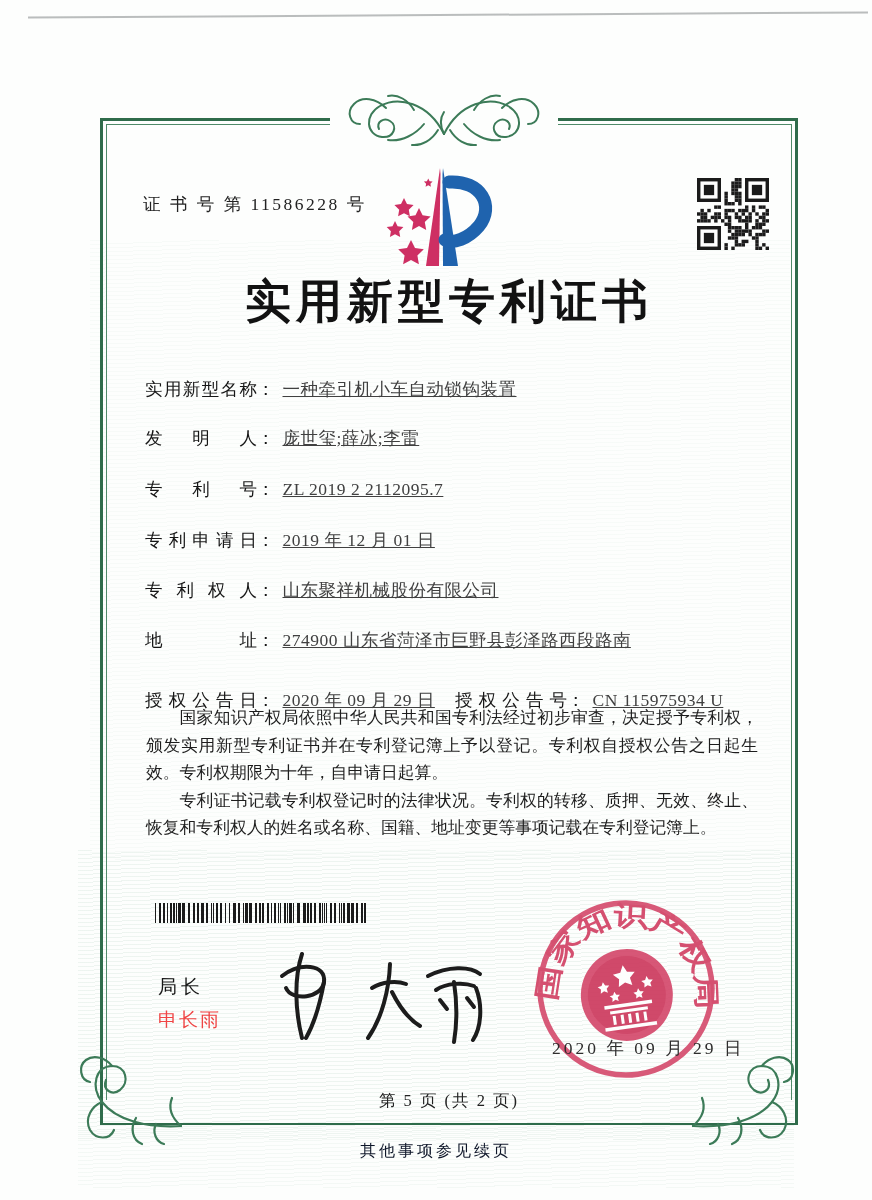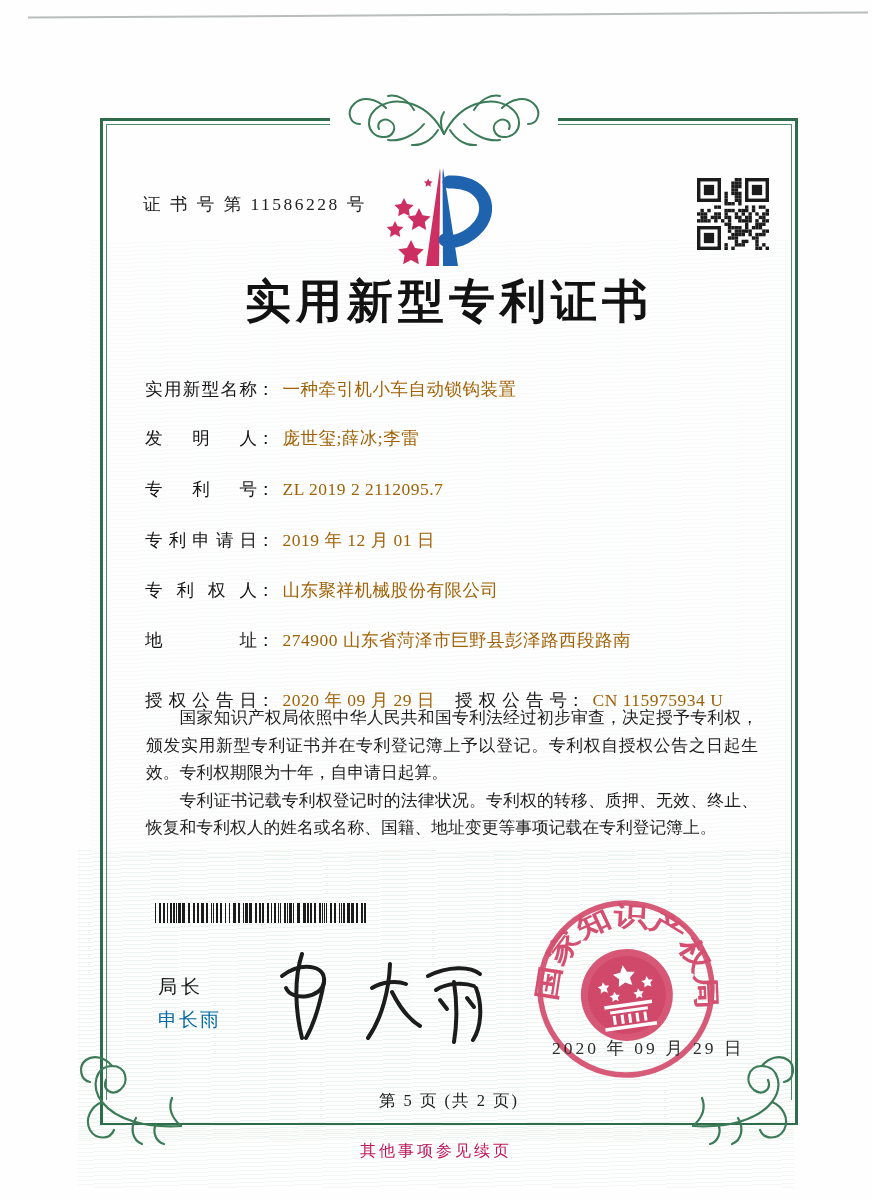--- a/index.html
+++ b/index.html
@@ -34,42 +34,42 @@
   
   .qr{position:absolute;left:697px;top:178px;width:72px;height:72px;}
   
   .title{position:absolute;left:100px;top:271px;width:698px;text-align:center;
     font-size:46px;font-weight:bold;letter-spacing:5px;color:#121212;}
   
   .frow{position:absolute;left:145px;width:630px;height:26px;font-size:17.5px;white-space:nowrap;}
   .flabel{display:inline-block;width:112px;text-align:justify;text-align-last:justify;
     vertical-align:bottom;color:#161616;}
   .fcolon{margin-right:8px;color:#161616;}
-  .fvalue{color:#a16207;letter-spacing:0.5px;}
+  .fvalue{color:#404040;letter-spacing:0.5px;text-decoration:underline;}
   .fgroup2{position:absolute;left:310px;top:0;}
   
   .legal{position:absolute;left:146px;top:704px;width:612px;font-size:16.8px;
     line-height:27.6px;text-align:justify;color:#1d1d1d;}
   .legal p{margin:0;text-indent:2em;}
   
   .barcode{position:absolute;left:155px;top:903px;width:212px;height:20px;font-size:0;}
   .barcode .bar{display:inline-block;height:20px;background:#1b1b1b;vertical-align:top;}
   .barcode .gap{display:inline-block;height:20px;vertical-align:top;}
   
   .sig-title{position:absolute;left:158px;top:974px;font-size:19px;letter-spacing:4px;color:#161616;}
-  .sig-name{position:absolute;left:158px;top:1007px;font-size:19px;letter-spacing:2px;color:#0369a1;}
+  .sig-name{position:absolute;left:158px;top:1007px;font-size:19px;letter-spacing:2px;color:#ef4444;}
   .sig-script{position:absolute;left:268px;top:938px;}
   
   .seal{position:absolute;left:534px;top:897px;width:184px;height:184px;transform:rotate(-8deg);opacity:.92;}
   .seal-date{position:absolute;left:552px;top:1036px;font-size:17.5px;letter-spacing:3px;color:#2e2d2d;}
   
   .page-info{position:absolute;left:100px;top:1090px;width:698px;text-align:center;
     font-size:16.5px;letter-spacing:2px;color:#222;}
   .extra-note{position:absolute;left:78px;top:1141px;width:716px;text-align:center;
-    font-size:16px;letter-spacing:3px;color:#be185d;}
+    font-size:16px;letter-spacing:3px;color:#0f172a;}
 </style>
 </head>
 <body>
 
 <div class="page">
 
   <div class="scan-edge"></div>
 
   <div class="texture light"></div>
   <div class="texture strong"></div>

